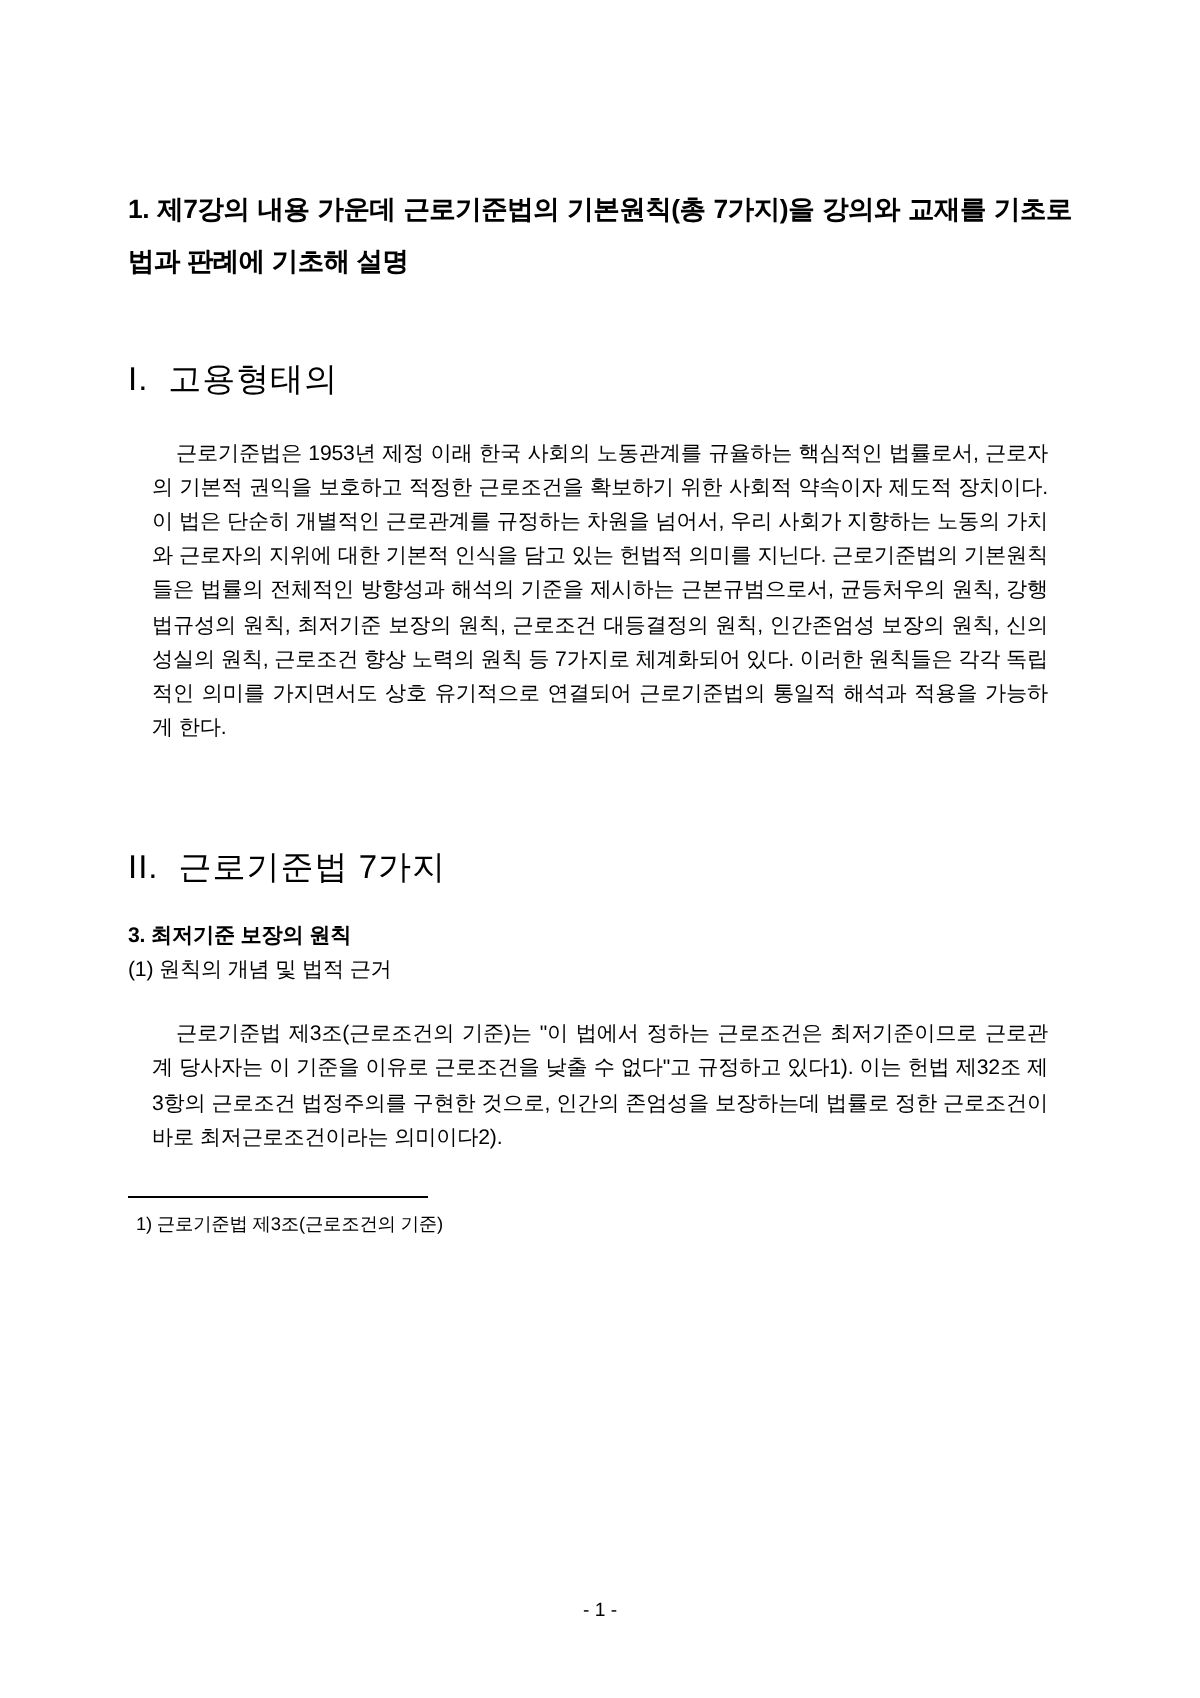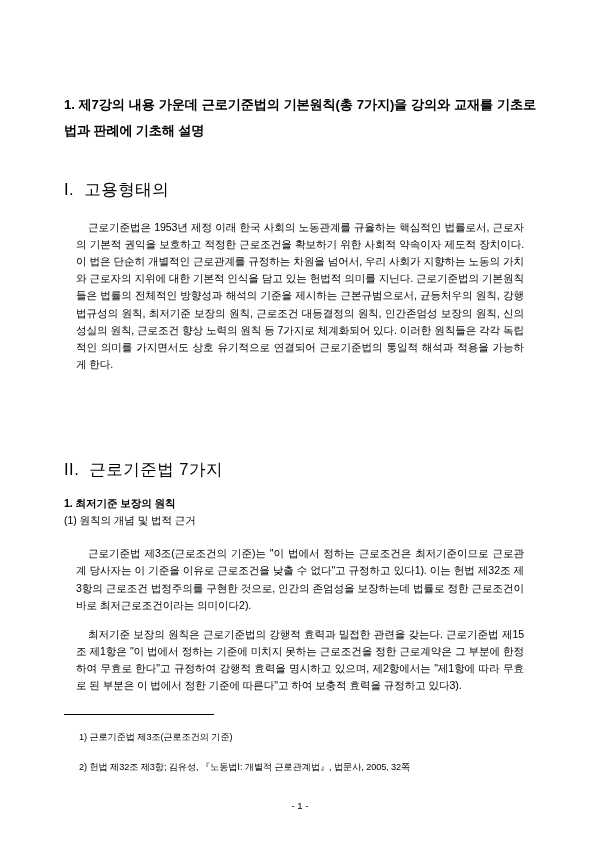--- a/index.html
+++ b/index.html
@@ -43,21 +43,21 @@
     font-size: 10.6px;
     line-height: 1.62;
     text-align: justify;
     text-justify: inter-character;
     margin: 12px;
     text-indent: 12px;
     word-break: break-all;
     letter-spacing: -0.1px;
   }
   .section-gap { height: 38px; }
-  .h2-wrap { margin-bottom: 16px; margin-top: 36px; }
+  .h2-wrap { margin-bottom: 16px; }
   .sub-head {
     font-size: 10.6px;
     font-weight: bold;
     margin: 0 0 3px 0;
     letter-spacing: -0.1px;
   }
   .sub-head2 {
     font-size: 10.6px;
     font-weight: normal;
     margin: 0 0 17px 0;
@@ -65,21 +65,21 @@
   }
   .footnote-rule {
     width: 150px;
     height: 0;
     border-top: 1px solid #000;
     margin: 20px 0 6px 0;
   }
   .footnote {
     font-size: 9.2px;
     line-height: 1.55;
-    margin: 15px;
+    margin: 4px;
     letter-spacing: -0.1px;
   }
   .page-number {
     position: absolute;
     left: 0;
     right: 0;
     bottom: 38px;
     text-align: center;
     font-size: 9.6px;
   }
@@ -96,24 +96,22 @@
   </div>
 
   <p class="body-p">근로기준법은 1953년 제정 이래 한국 사회의 노동관계를 규율하는 핵심적인 법률로서, 근로자의 기본적 권익을 보호하고 적정한 근로조건을 확보하기 위한 사회적 약속이자 제도적 장치이다. 이 법은 단순히 개별적인 근로관계를 규정하는 차원을 넘어서, 우리 사회가 지향하는 노동의 가치와 근로자의 지위에 대한 기본적 인식을 담고 있는 헌법적 의미를 지닌다. 근로기준법의 기본원칙들은 법률의 전체적인 방향성과 해석의 기준을 제시하는 근본규범으로서, 균등처우의 원칙, 강행법규성의 원칙, 최저기준 보장의 원칙, 근로조건 대등결정의 원칙, 인간존엄성 보장의 원칙, 신의성실의 원칙, 근로조건 향상 노력의 원칙 등 7가지로 체계화되어 있다. 이러한 원칙들은 각각 독립적인 의미를 가지면서도 상호 유기적으로 연결되어 근로기준법의 통일적 해석과 적용을 가능하게 한다.</p>
 
   <div class="section-gap"></div>
 
   <div class="h1 h2-wrap">
     <span class="num">II.</span><span>근로기준법 7가지</span>
   </div>
 
-  <p class="sub-head">1. 최저기준 보장의 원칙</p>
+  <p class="sub-head">3. 최저기준 보장의 원칙</p>
   <p class="sub-head2">(1) 원칙의 개념 및 법적 근거</p>
 
   <p class="body-p">근로기준법 제3조(근로조건의 기준)는 "이 법에서 정하는 근로조건은 최저기준이므로 근로관계 당사자는 이 기준을 이유로 근로조건을 낮출 수 없다"고 규정하고 있다1). 이는 헌법 제32조 제3항의 근로조건 법정주의를 구현한 것으로, 인간의 존엄성을 보장하는데 법률로 정한 근로조건이 바로 최저근로조건이라는 의미이다2).</p>
-  <p class="body-p">최저기준 보장의 원칙은 근로기준법의 강행적 효력과 밀접한 관련을 갖는다. 근로기준법 제15조 제1항은 "이 법에서 정하는 기준에 미치지 못하는 근로조건을 정한 근로계약은 그 부분에 한정하여 무효로 한다"고 규정하여 강행적 효력을 명시하고 있으며, 제2항에서는 "제1항에 따라 무효로 된 부분은 이 법에서 정한 기준에 따른다"고 하여 보충적 효력을 규정하고 있다3).</p>
 
   <div class="footnote-rule"></div>
   <p class="footnote">1) 근로기준법 제3조(근로조건의 기준)</p>
-  <p class="footnote">2) 헌법 제32조 제3항; 김유성, 『노동법Ⅰ: 개별적 근로관계법』, 법문사, 2005, 32쪽</p>
 
   <div class="page-number">- 1 -</div>
 </div>
 
 </body></html>

